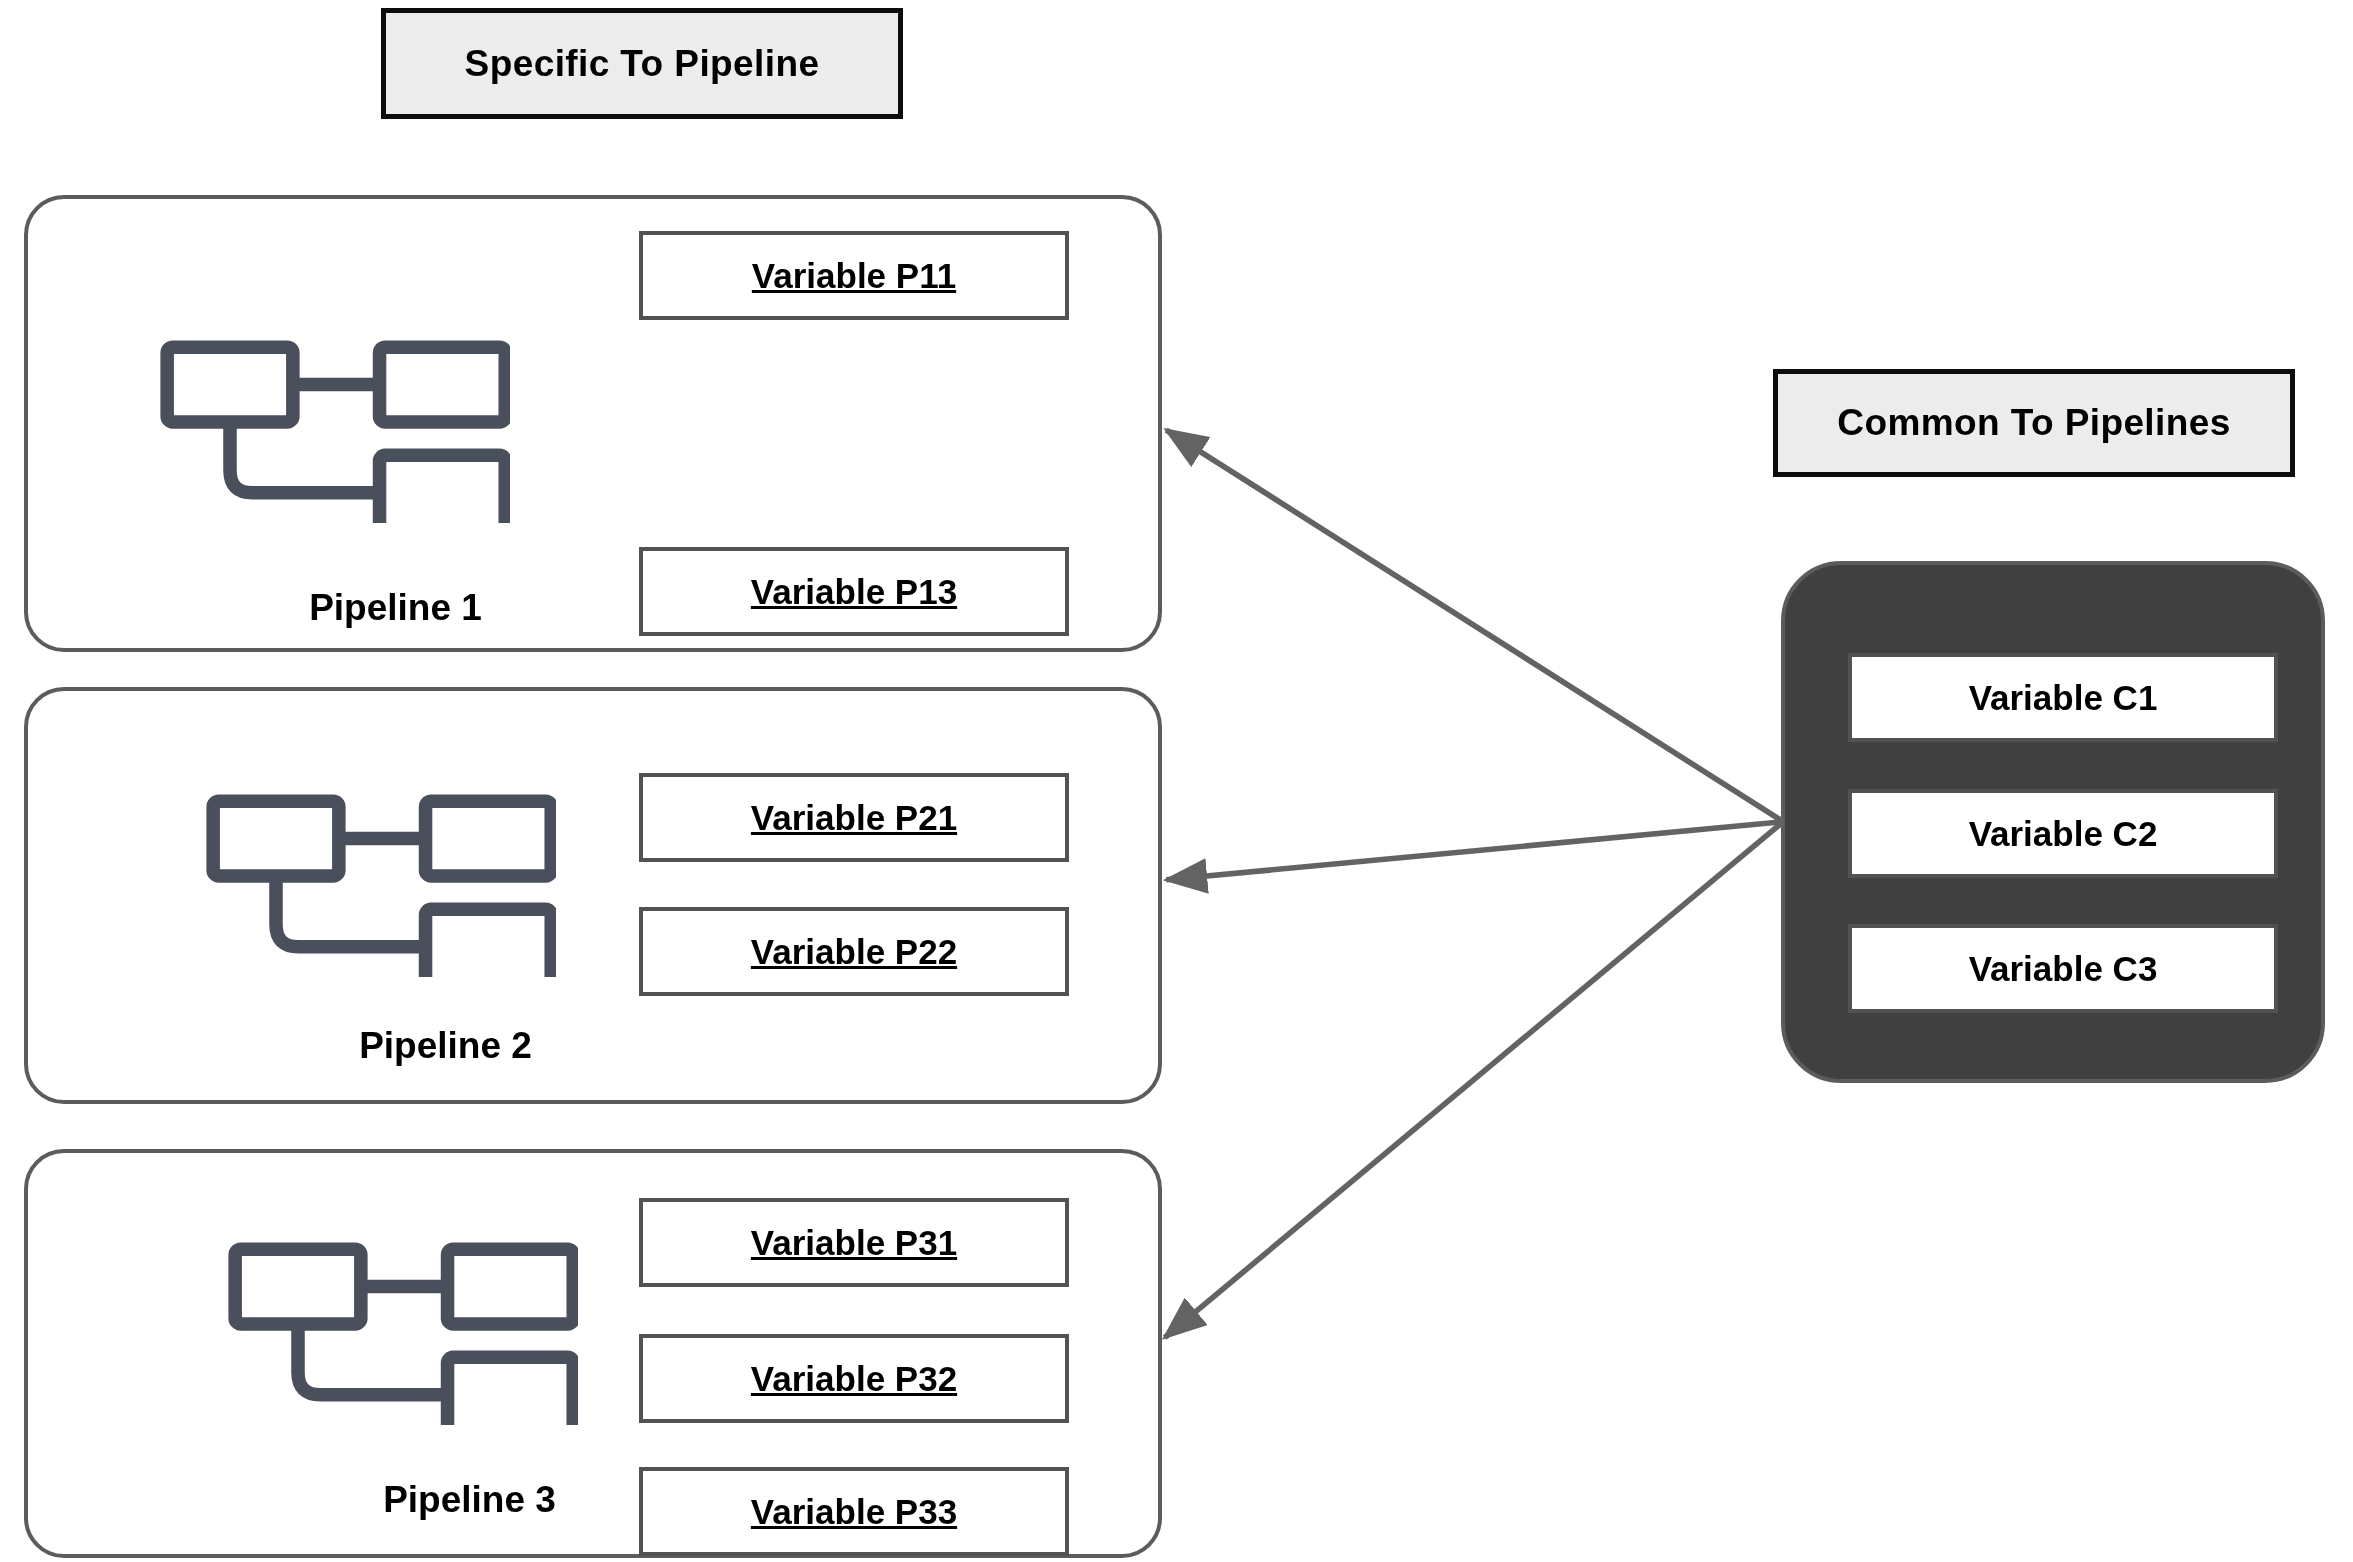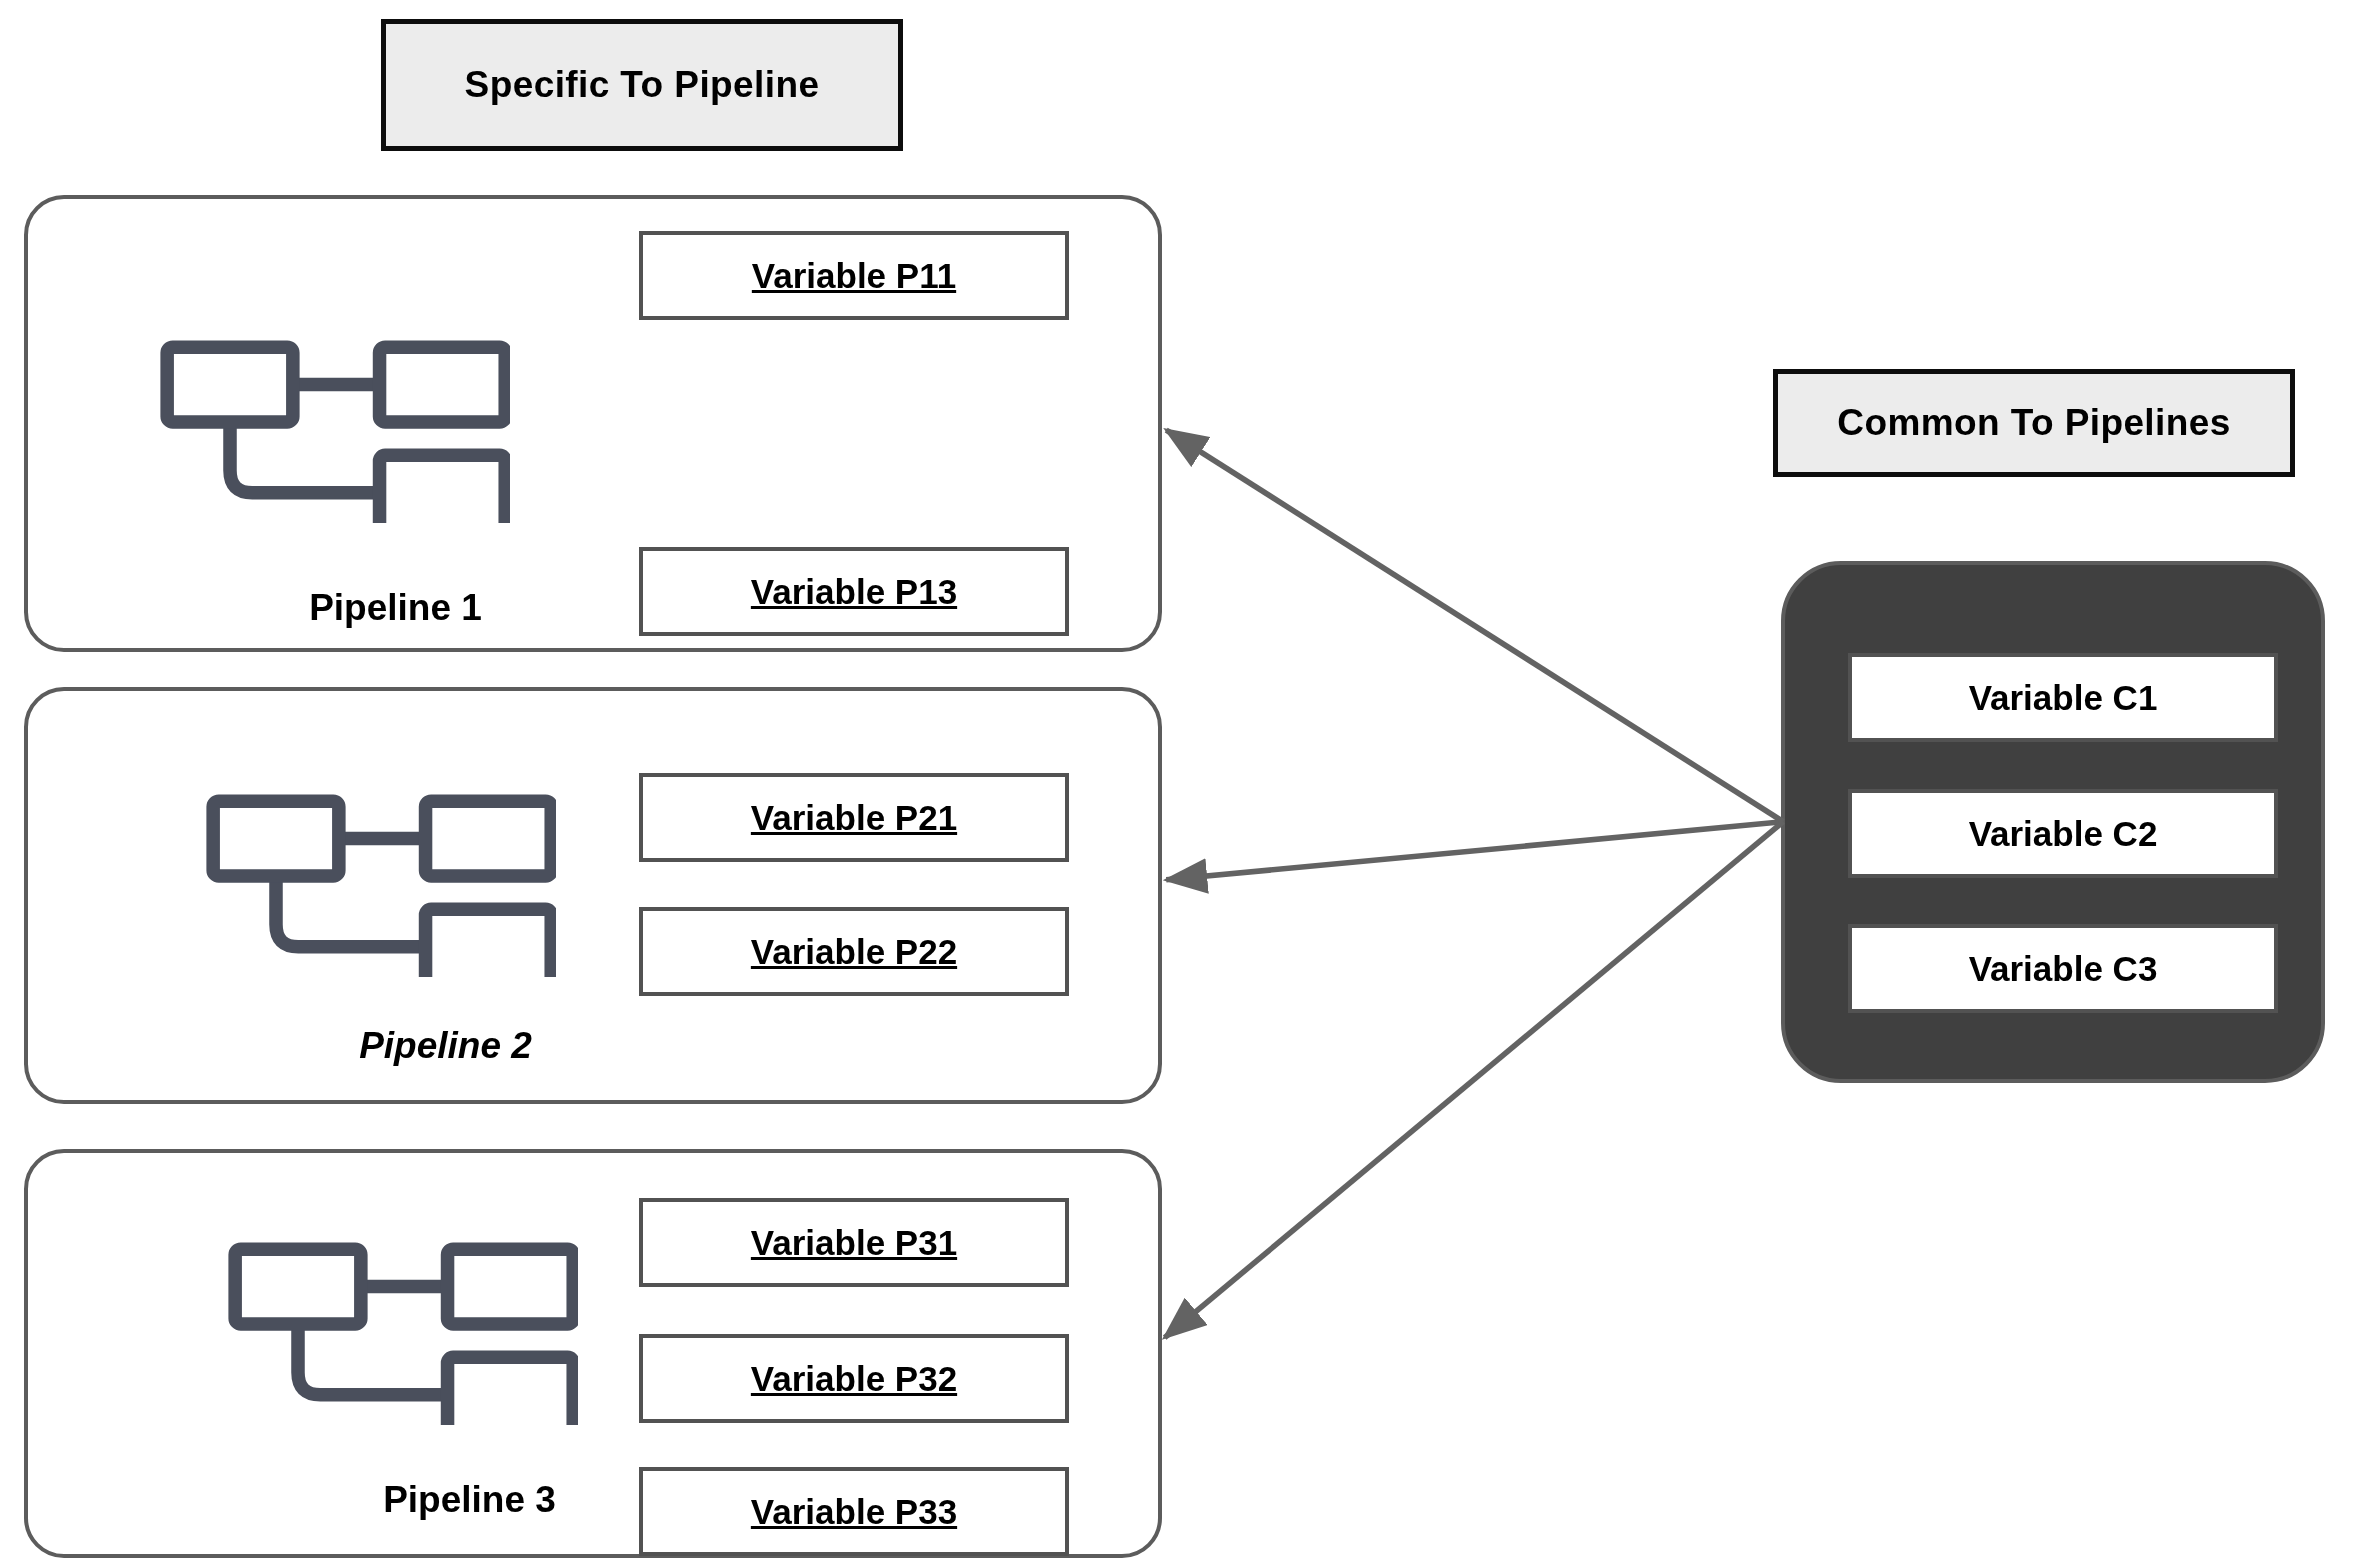--- a/index.html
+++ b/index.html
@@ -13,21 +13,21 @@
   
   .hdr{
     position:absolute;
     background:var(--header-bg,#ececec);
     border:5.6px solid var(--header-border,#0d0d0d);
     display:flex;align-items:center;justify-content:center;
     font-weight:bold;font-size:37px;color:var(--text,#000);
     box-sizing:border-box;
     letter-spacing:0.4px;
   }
-  #hdr-specific{left:381px;top:19px;width:522px;height:132px;}
+  #hdr-specific{left:381px;top:8px;width:522px;height:111px;}
   #hdr-common{left:1773px;top:369px;width:522px;height:108px;}
 
   
   .pipe-box{
     position:absolute;left:24px;width:1138px;
     border:4.8px solid var(--container-border,#5c5c5c);
     border-radius:40px;background:#fff;
     box-sizing:border-box;
   }
   #pipe1{top:195px;height:457px;}
@@ -58,21 +58,21 @@
   .cvar{left:63px;}
   #c1{top:88px;}  #c2{top:224px;}  #c3{top:359px;}
 
   
   .pipe-label{
     position:absolute;width:287px;
     text-align:center;
     font-weight:bold;font-size:37px;color:var(--text,#000);
   }
   #lbl1{left:224px;top:388px;}
-  #lbl2{left:274px;top:334px;font-style:italic;}
+  #lbl2{left:274px;top:334px;}
   #lbl3{left:298px;top:326px;}
 
   
   .flow-icon{position:absolute;width:350px;height:187px;}
   #icon1{left:132px;top:137px;}
   #icon2{left:178px;top:99px;}
   #icon3{left:200px;top:85px;}
 
   
   #arrows{position:absolute;left:0;top:0;pointer-events:none;}

